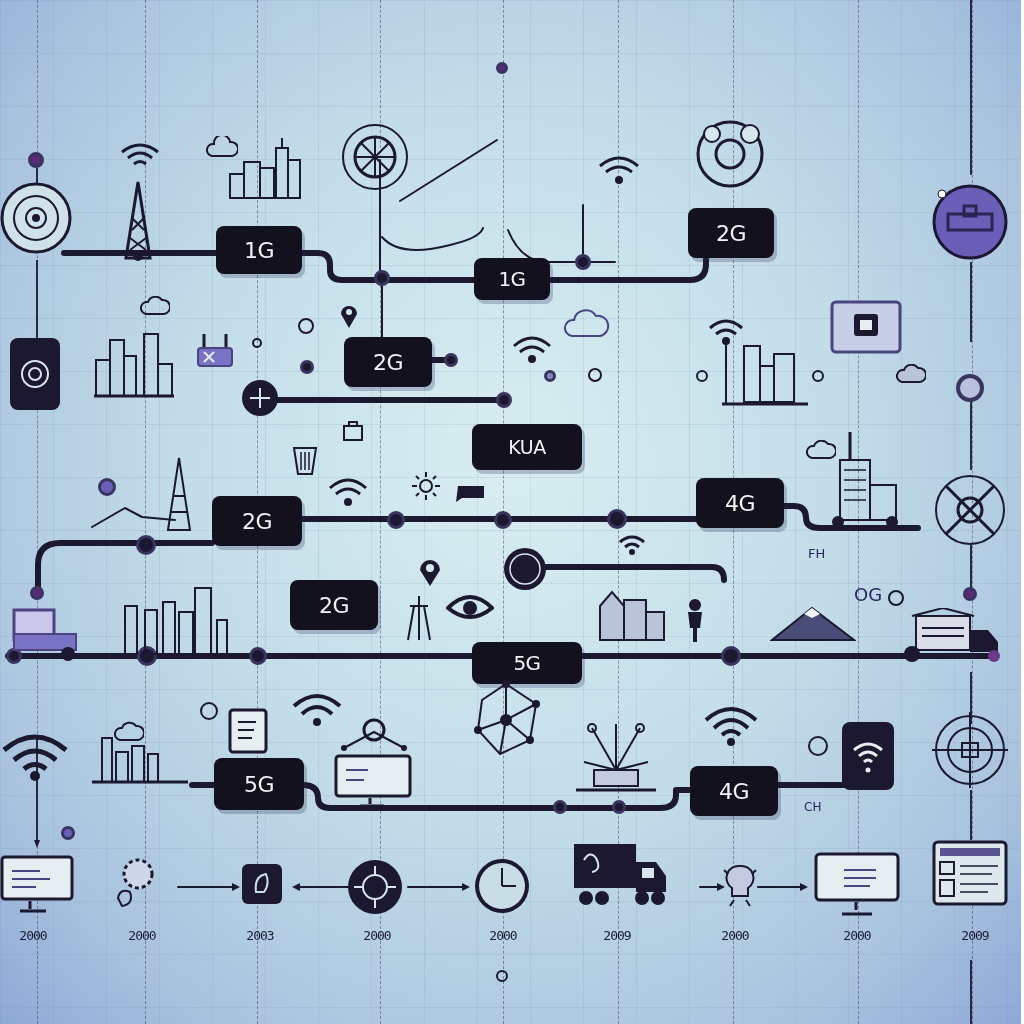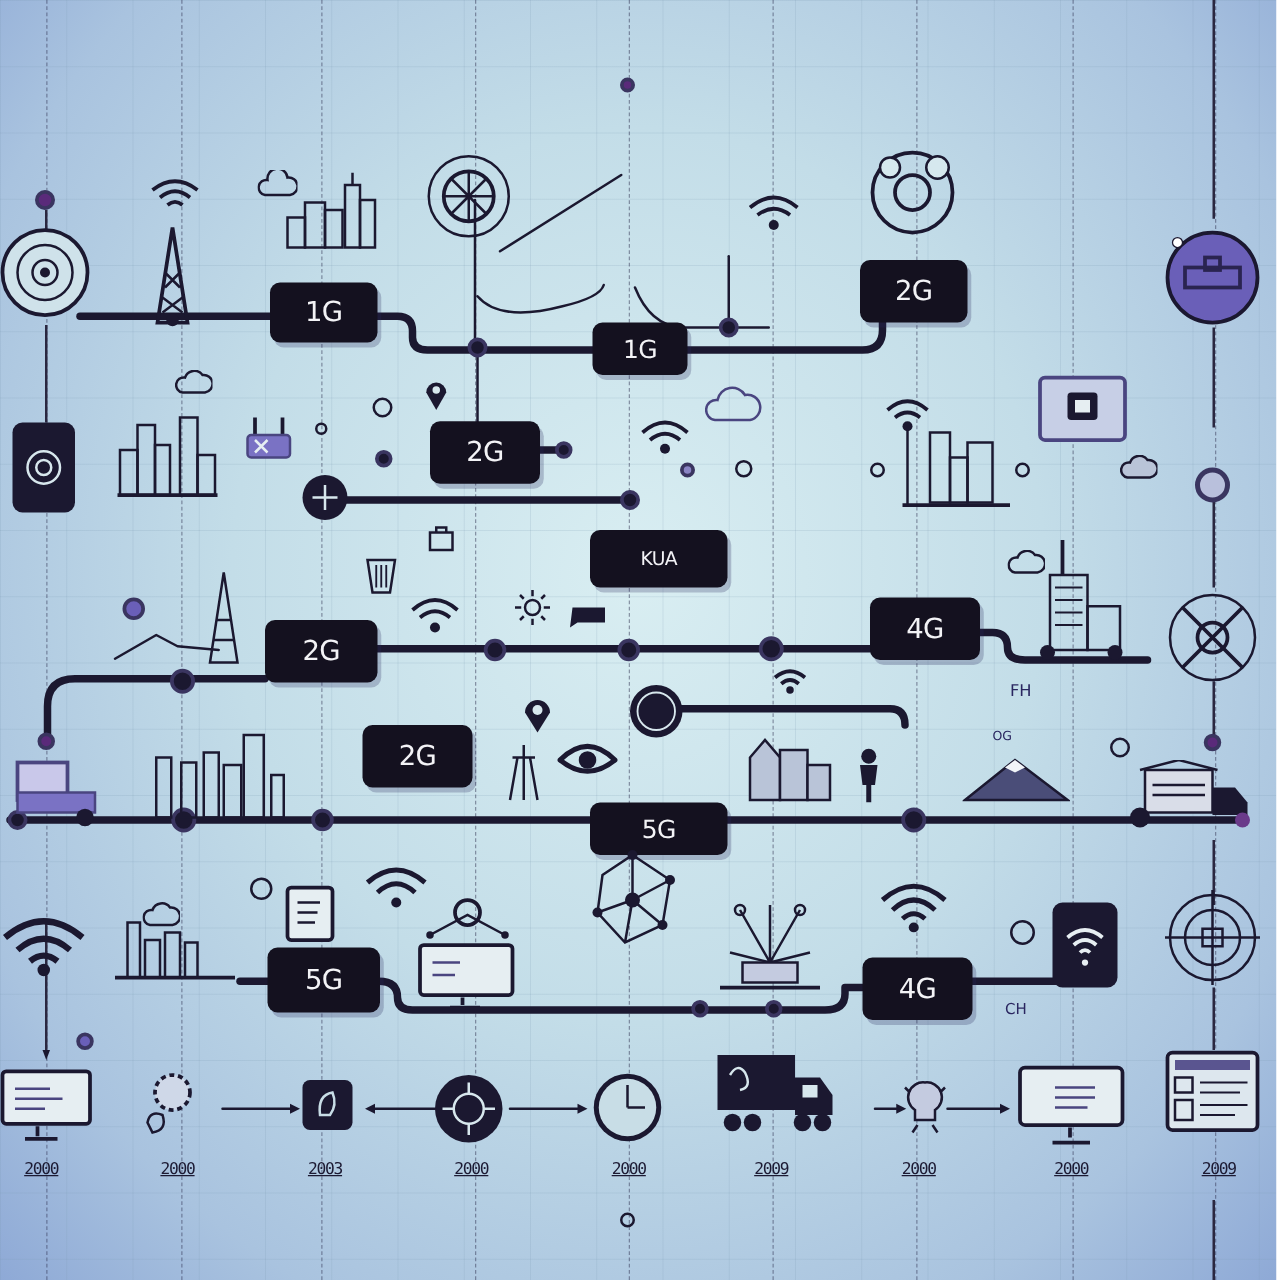--- a/index.html
+++ b/index.html
@@ -12,21 +12,21 @@
       linear-gradient(to right, rgba(120,150,175,.18) 1px, transparent 1px),
       linear-gradient(to bottom, rgba(120,150,175,.18) 1px, transparent 1px);
     background-size:53px 53px;}
   .vline{position:absolute;top:0;bottom:0;width:0;border-left:1.5px dashed rgba(40,40,70,.45);}
   .vsolid{position:absolute;width:2px;background:#2a2740;}
   svg.lines{position:absolute;inset:0;}
   .badge{position:absolute;background:#14111f;color:#f3f3f6;border-radius:8px;
     display:flex;align-items:center;justify-content:center;
     font-family:"DejaVu Sans",sans-serif;font-size:22px;letter-spacing:-0.5px;
     box-shadow:3px 4px 0 rgba(40,40,90,.25);}
-  .year{position:absolute;top:928px;font-family:"DejaVu Sans Mono",monospace;font-size:13px;color:#1c1a33;transform:translateX(-50%);letter-spacing:-1px;text-decoration:underline;}
+  .year{position:absolute;top:928px;font-family:"DejaVu Sans Mono",monospace;font-size:13px;color:#1c1a33;transform:translateX(-50%);letter-spacing:-1px;}
   .icon{position:absolute;}
   .node{position:absolute;border-radius:50%;background:#1b1830;border:3px solid #3a3560;box-sizing:border-box;}
   .node.purple{background:#5a2a7a;}
 </style>
 </head>
 <body>
 
 <div id="canvas">
   <div class="grid"></div>
 
@@ -96,21 +96,21 @@
   <div class="vsolid" style="left:970px;top:395px;height:75px"></div>
   <div class="vsolid" style="left:970px;top:545px;height:48px"></div>
   <div class="vsolid" style="left:970px;top:672px;height:52px"></div>
   <div class="vsolid" style="left:970px;top:790px;height:50px"></div>
   <div class="vsolid" style="left:970px;top:960px;height:64px"></div>
 
   <div class="badge" style="left:216px;top:226px;width:86px;height:48px">1G</div>
   <div class="badge" style="left:474px;top:258px;width:76px;height:42px;font-size:20px">1G</div>
   <div class="badge" style="left:688px;top:208px;width:86px;height:50px">2G</div>
   <div class="badge" style="left:344px;top:337px;width:88px;height:50px">2G</div>
-  <div class="badge" style="left:472px;top:424px;width:110px;height:46px;font-size:15px">KUA</div>
+  <div class="badge" style="left:472px;top:424px;width:110px;height:46px;font-size:19px">KUA</div>
   <div class="badge" style="left:212px;top:496px;width:90px;height:50px">2G</div>
   <div class="badge" style="left:696px;top:478px;width:88px;height:50px">4G</div>
   <div class="badge" style="left:290px;top:580px;width:88px;height:50px">2G</div>
   <div class="badge" style="left:472px;top:642px;width:110px;height:42px;font-size:20px">5G</div>
   <div class="badge" style="left:214px;top:758px;width:90px;height:52px">5G</div>
   <div class="badge" style="left:690px;top:766px;width:88px;height:50px">4G</div>
 
   <div class="node purple" style="left:28px;top:152px;width:16px;height:16px"></div>
   <div class="node" style="left:374px;top:270px;width:16px;height:16px"></div>
   <div class="node" style="left:575px;top:254px;width:16px;height:16px"></div>
@@ -436,21 +436,21 @@
     <path d="M16 2 V7 M16 25 V30 M2 16 H7 M25 16 H30 M6 6 L9 9 M23 23 L26 26 M6 26 L9 23 M23 9 L26 6" stroke="#1b1830" stroke-width="2"></path>
   </svg>
   <svg class="icon" style="left:452px;top:484px" width="34" height="20" viewBox="0 0 34 20">
     <path d="M6 2 H32 V14 H10 L4 18 Z" fill="#1b1830"></path>
   </svg>
   <svg class="icon" style="left:340px;top:418px" width="26" height="24" viewBox="0 0 26 24">
     <path d="M4 8 H22 V22 H4 Z M9 8 V4 H17 V8" fill="none" stroke="#1b1830" stroke-width="2"></path>
   </svg>
 
   <div class="icon" style="left:808px;top:546px;font-size:13px;color:#2a2660">FH</div>
-  <div class="icon" style="left:794px;top:584px;font-size:10px;color:#2a2660">OG</div>
+  <div class="icon" style="left:854px;top:584px;font-size:18px;color:#2a2660">OG</div>
   <div class="icon" style="left:804px;top:800px;font-size:12px;color:#2a2660">CH</div>
 
   <div class="node" style="left:298px;top:318px;width:16px;height:16px;background:transparent;border:2px solid #1b1830"></div>
   <div class="node" style="left:252px;top:338px;width:10px;height:10px;background:transparent;border:2px solid #1b1830"></div>
   <div class="node" style="left:300px;top:360px;width:14px;height:14px"></div>
   <div class="node" style="left:544px;top:370px;width:12px;height:12px;background:#8a84c4"></div>
   <div class="node" style="left:588px;top:368px;width:14px;height:14px;background:transparent;border:2px solid #1b1830"></div>
   <div class="node" style="left:696px;top:370px;width:12px;height:12px;background:transparent;border:2px solid #1b1830"></div>
   <div class="node" style="left:812px;top:370px;width:12px;height:12px;background:transparent;border:2px solid #1b1830"></div>
   <div class="node" style="left:956px;top:374px;width:28px;height:28px;background:#b9c0dc;border:4px solid #3a3560"></div>

